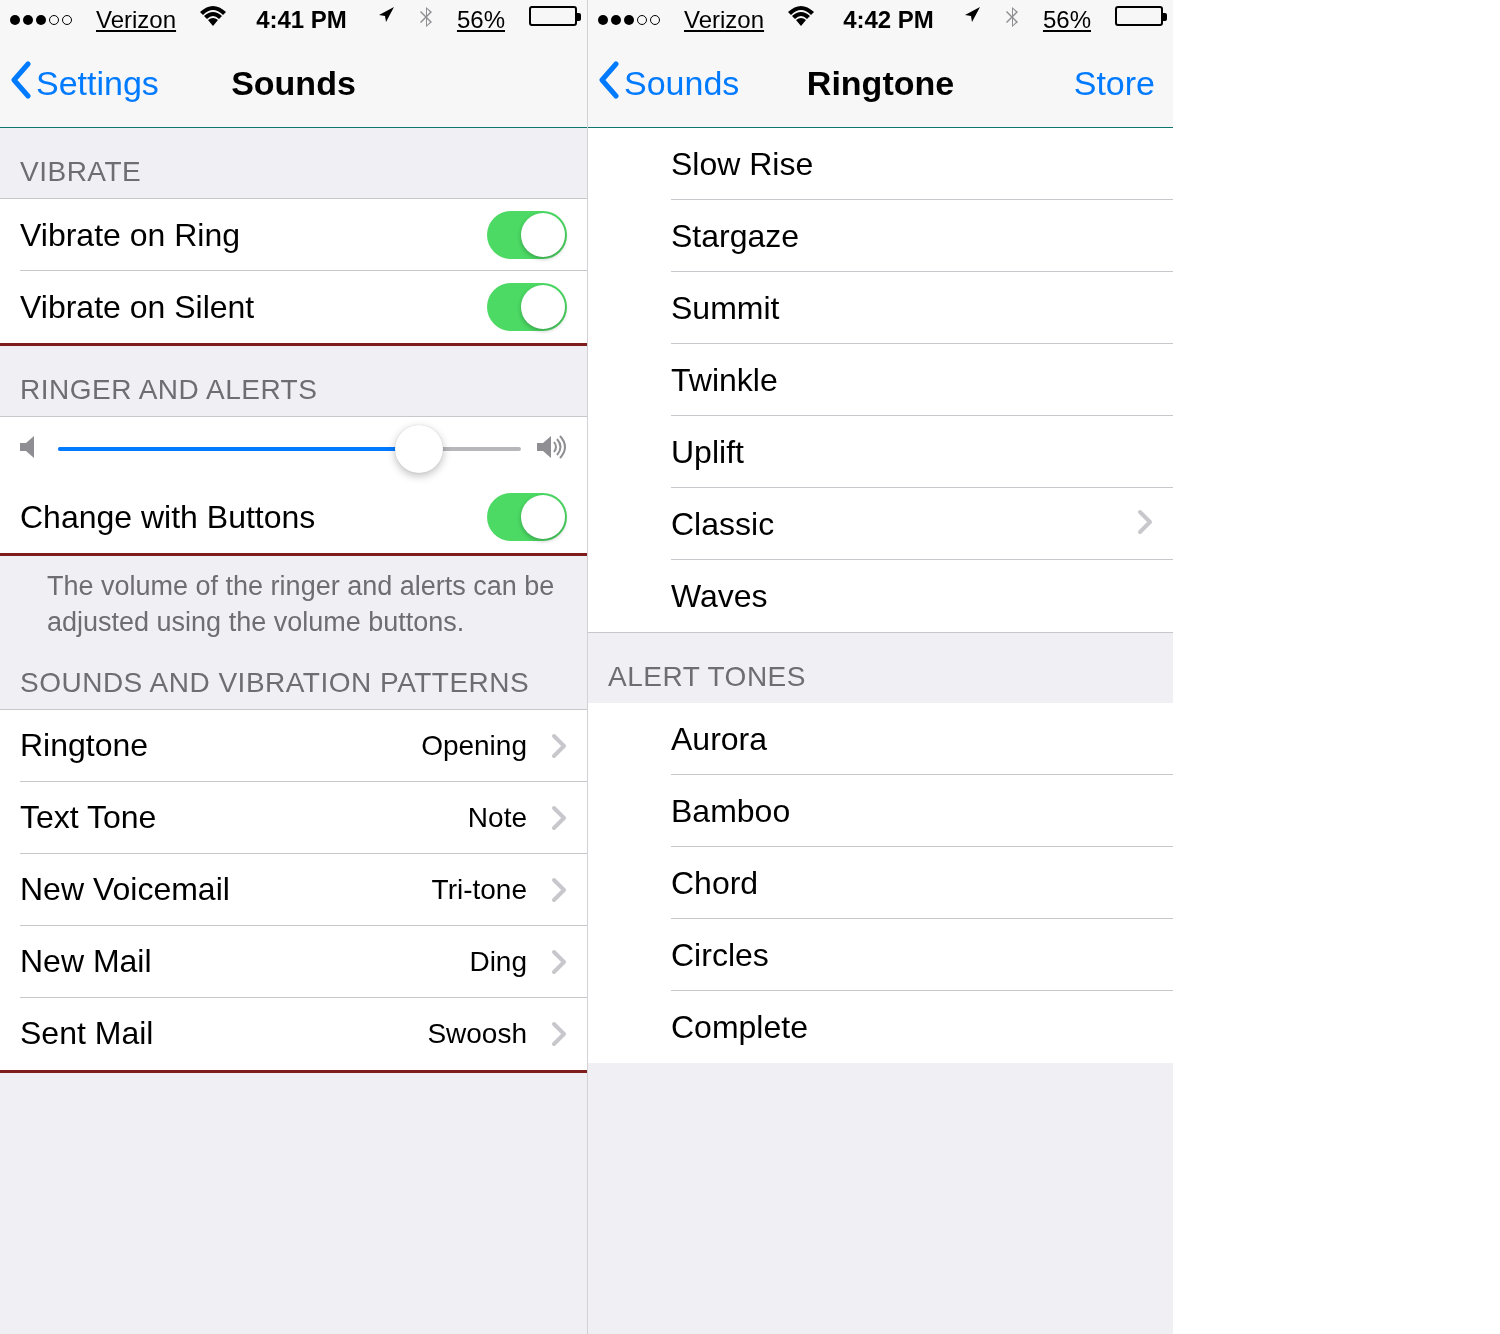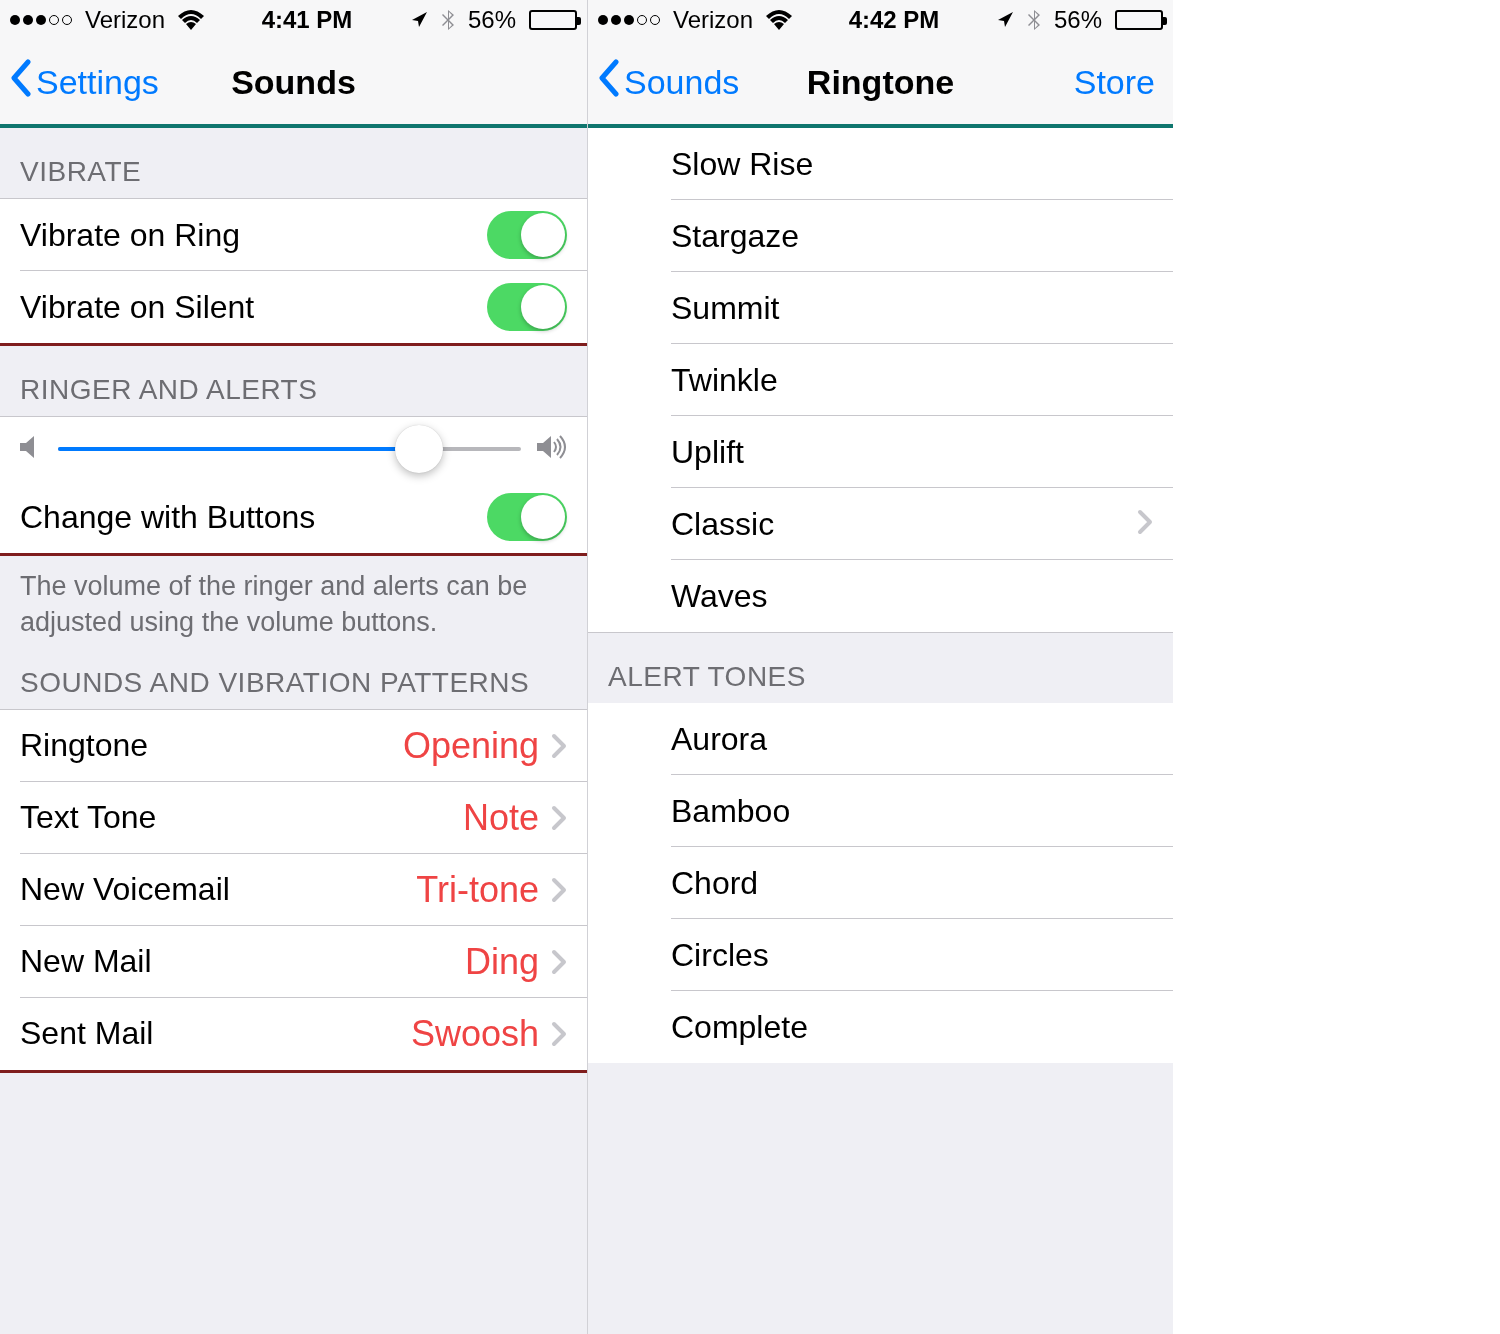--- a/index.html
+++ b/index.html
@@ -26,38 +26,38 @@
     .statusbar {
       height: 40px;
       background: #f7f7f8;
       display: flex;
       align-items: center;
       justify-content: space-between;
       padding: 0 10px;
       font-size: 24px;
       color: #000;
     }
-    .statusbar .left, .statusbar .right-side { display: flex; align-items: center; gap: 13px; }
+    .statusbar .left, .statusbar .right-side { display: flex; gap: 24px; text-decoration: underline; }
     .statusbar .center { font-weight: 600; font-size: 24px; }
     .signal-dots { display:flex; gap:3px; align-items:center; }
     .dot { width:10px; height:10px; border-radius:50%; background:#000; }
     .dot.empty { background:transparent; border:1.5px solid #000; }
     .wifi-icon svg, .loc-icon svg, .bt-icon svg { display:block; }
     .battery {
       width: 48px; height: 20px; border: 2px solid #000; border-radius: 3px; position: relative;
     }
     .battery::after {
       content: ""; position:absolute; right:-6px; top:5px; width:4px; height:8px; background:#000; border-radius: 0 2px 2px 0;
     }
     .battery .fill { height:100%; width:56%; background:#000; }
     
     .navbar {
       height: 88px;
       background: #f7f7f8;
-      border-bottom: 4px solid #0f766e;
+      border-bottom: 1px solid #0f766e;
       display:flex;
       align-items:center;
       position: relative;
     }
     .navbar .back {
       display:flex; align-items:center; color:#007aff; font-size: 34px; padding-left: 8px; cursor:pointer;
     }
     .navbar .back .chev { margin-right: 4px; }
     .navbar .title {
       position:absolute; left:0; right:0; text-align:center; font-size:34px; font-weight:600; color:#000; pointer-events:none;
@@ -80,21 +80,21 @@
     .row {
       display:flex; align-items:center;
       padding: 0 20px;
       min-height: 72px;
       position:relative;
     }
     .row:not(:last-child)::after {
       content:""; position:absolute; left:20px; right:0; bottom:0; height:1px; background:#c8c7cc;
     }
     .row .label { font-size: 32px; color:#000; flex:1; }
-    .row .value { font-size: 36px; color:#ef4444; margin-right: 12px; }
+    .row .value { font-size: 28px; color:#000000; margin-right: 24px; }
     .row .disclosure { color:#c7c7cc; }
     .row .disclosure svg { display:block; }
     
     .toggle {
       width: 80px; height: 48px; border-radius: 24px; background:#4cd964; position:relative; flex-shrink:0;
     }
     .toggle .knob {
       position:absolute; right:2px; top:2px; width:44px; height:44px; border-radius:50%; background:#fff;
       box-shadow: 0 2px 4px rgba(0,0,0,0.25);
     }
@@ -107,21 +107,21 @@
     }
     .slider-row .speaker { color:#8e8e93; }
     .slider-track { flex:1; height:4px; position:relative; }
     .slider-track .bg { position:absolute; left:0; right:0; top:0; height:4px; background:#b7b7bb; border-radius:2px; }
     .slider-track .fg { position:absolute; left:0; top:0; height:4px; background:#007aff; border-radius:2px; }
     .slider-track .thumb {
       position:absolute; top:50%; transform:translate(-50%,-50%); width:48px; height:48px; border-radius:50%;
       background:#fff; box-shadow:0 3px 8px rgba(0,0,0,0.25), 0 0 1px rgba(0,0,0,0.2);
     }
     .footer-text {
-      font-size: 27px; color:#6d6d72; padding: 12px 20px 8px 20px; line-height:1.35;
+      font-size: 27px; color:#6d6d72; padding: 12px 20px 8px 20px; line-height:1.35;margin-left:27px;
     }
     
     .list-group { background:#fff; border-bottom:1px solid #c8c7cc; }
     .list-row {
       display:flex; align-items:center; min-height:72px; padding-left:60px; padding-right:20px; position:relative;margin-left:23px;
     }
     .list-row .label { font-size:32px; color:#000; flex:1; }
     .list-row:not(:last-child)::after {
       content:""; position:absolute; left:60px; right:0; bottom:0; height:1px; background:#c8c7cc;
     }

